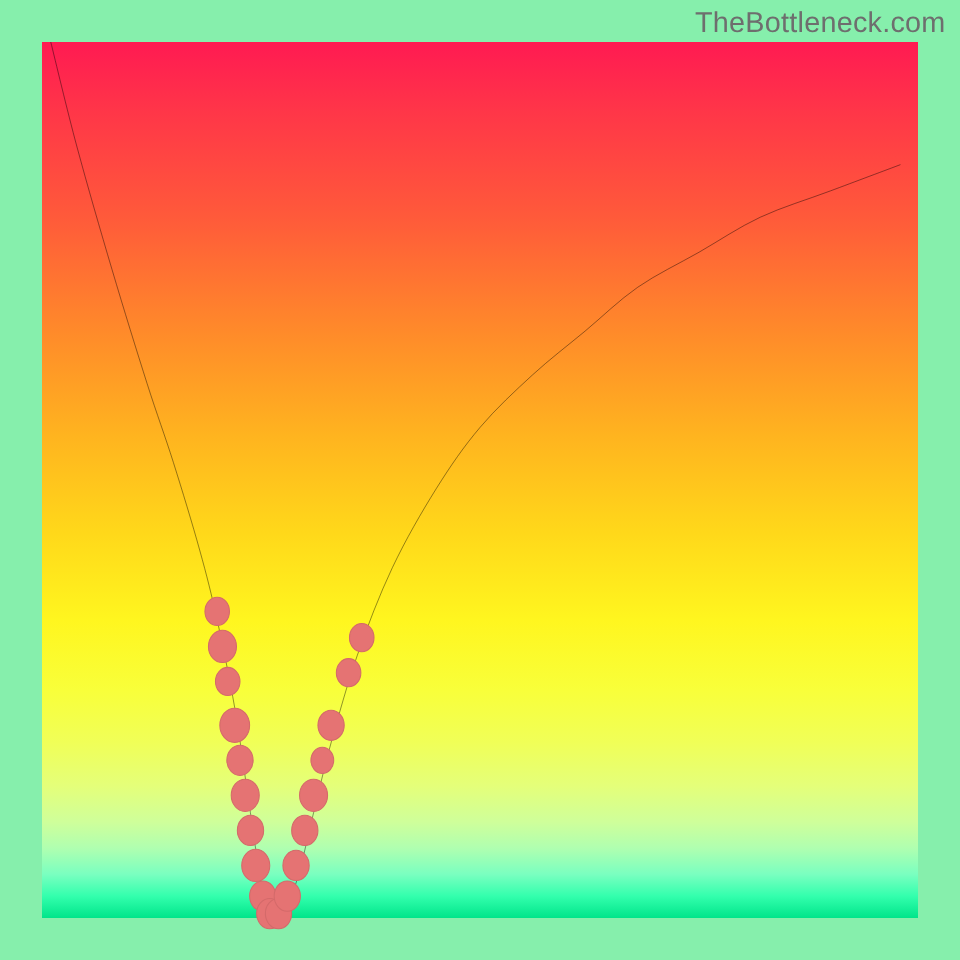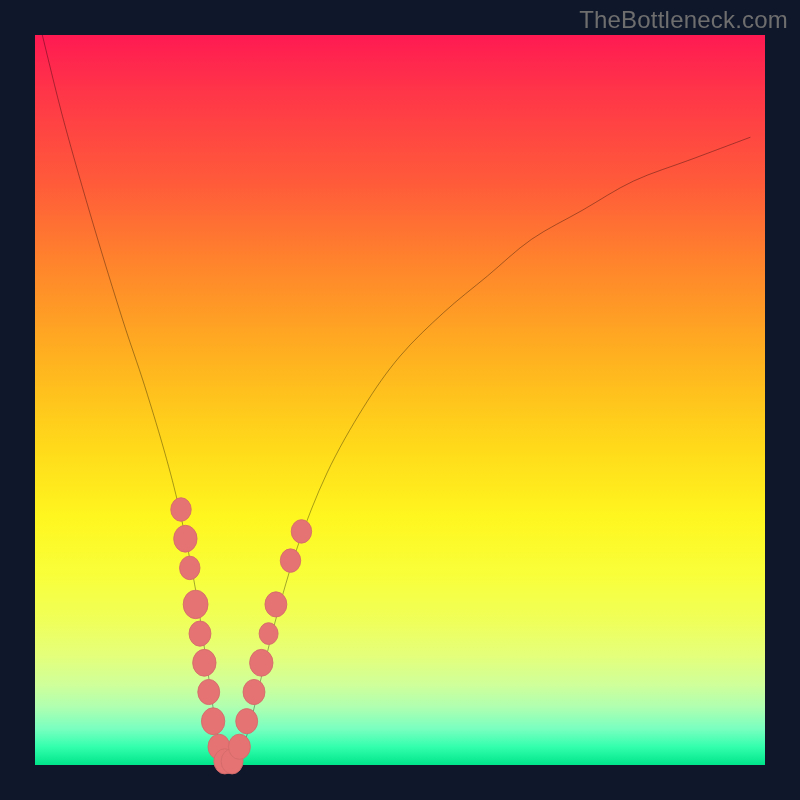--- a/index.html
+++ b/index.html
@@ -8,21 +8,21 @@
     width: 800px;
     height: 800px;
     overflow: hidden;
     background: #000;
     font-family: Arial, Helvetica, sans-serif;
   }
   .frame {
     position: absolute;
     left: 0; top: 0;
     width: 800px; height: 800px;
-    background: #0f172a;
+    background: #86efac;
   }
   .plot {
     position: absolute;
     left: 35px;
     top: 35px;
     width: 730px;
     height: 730px;
   }
   .gradient {
     position: absolute;

